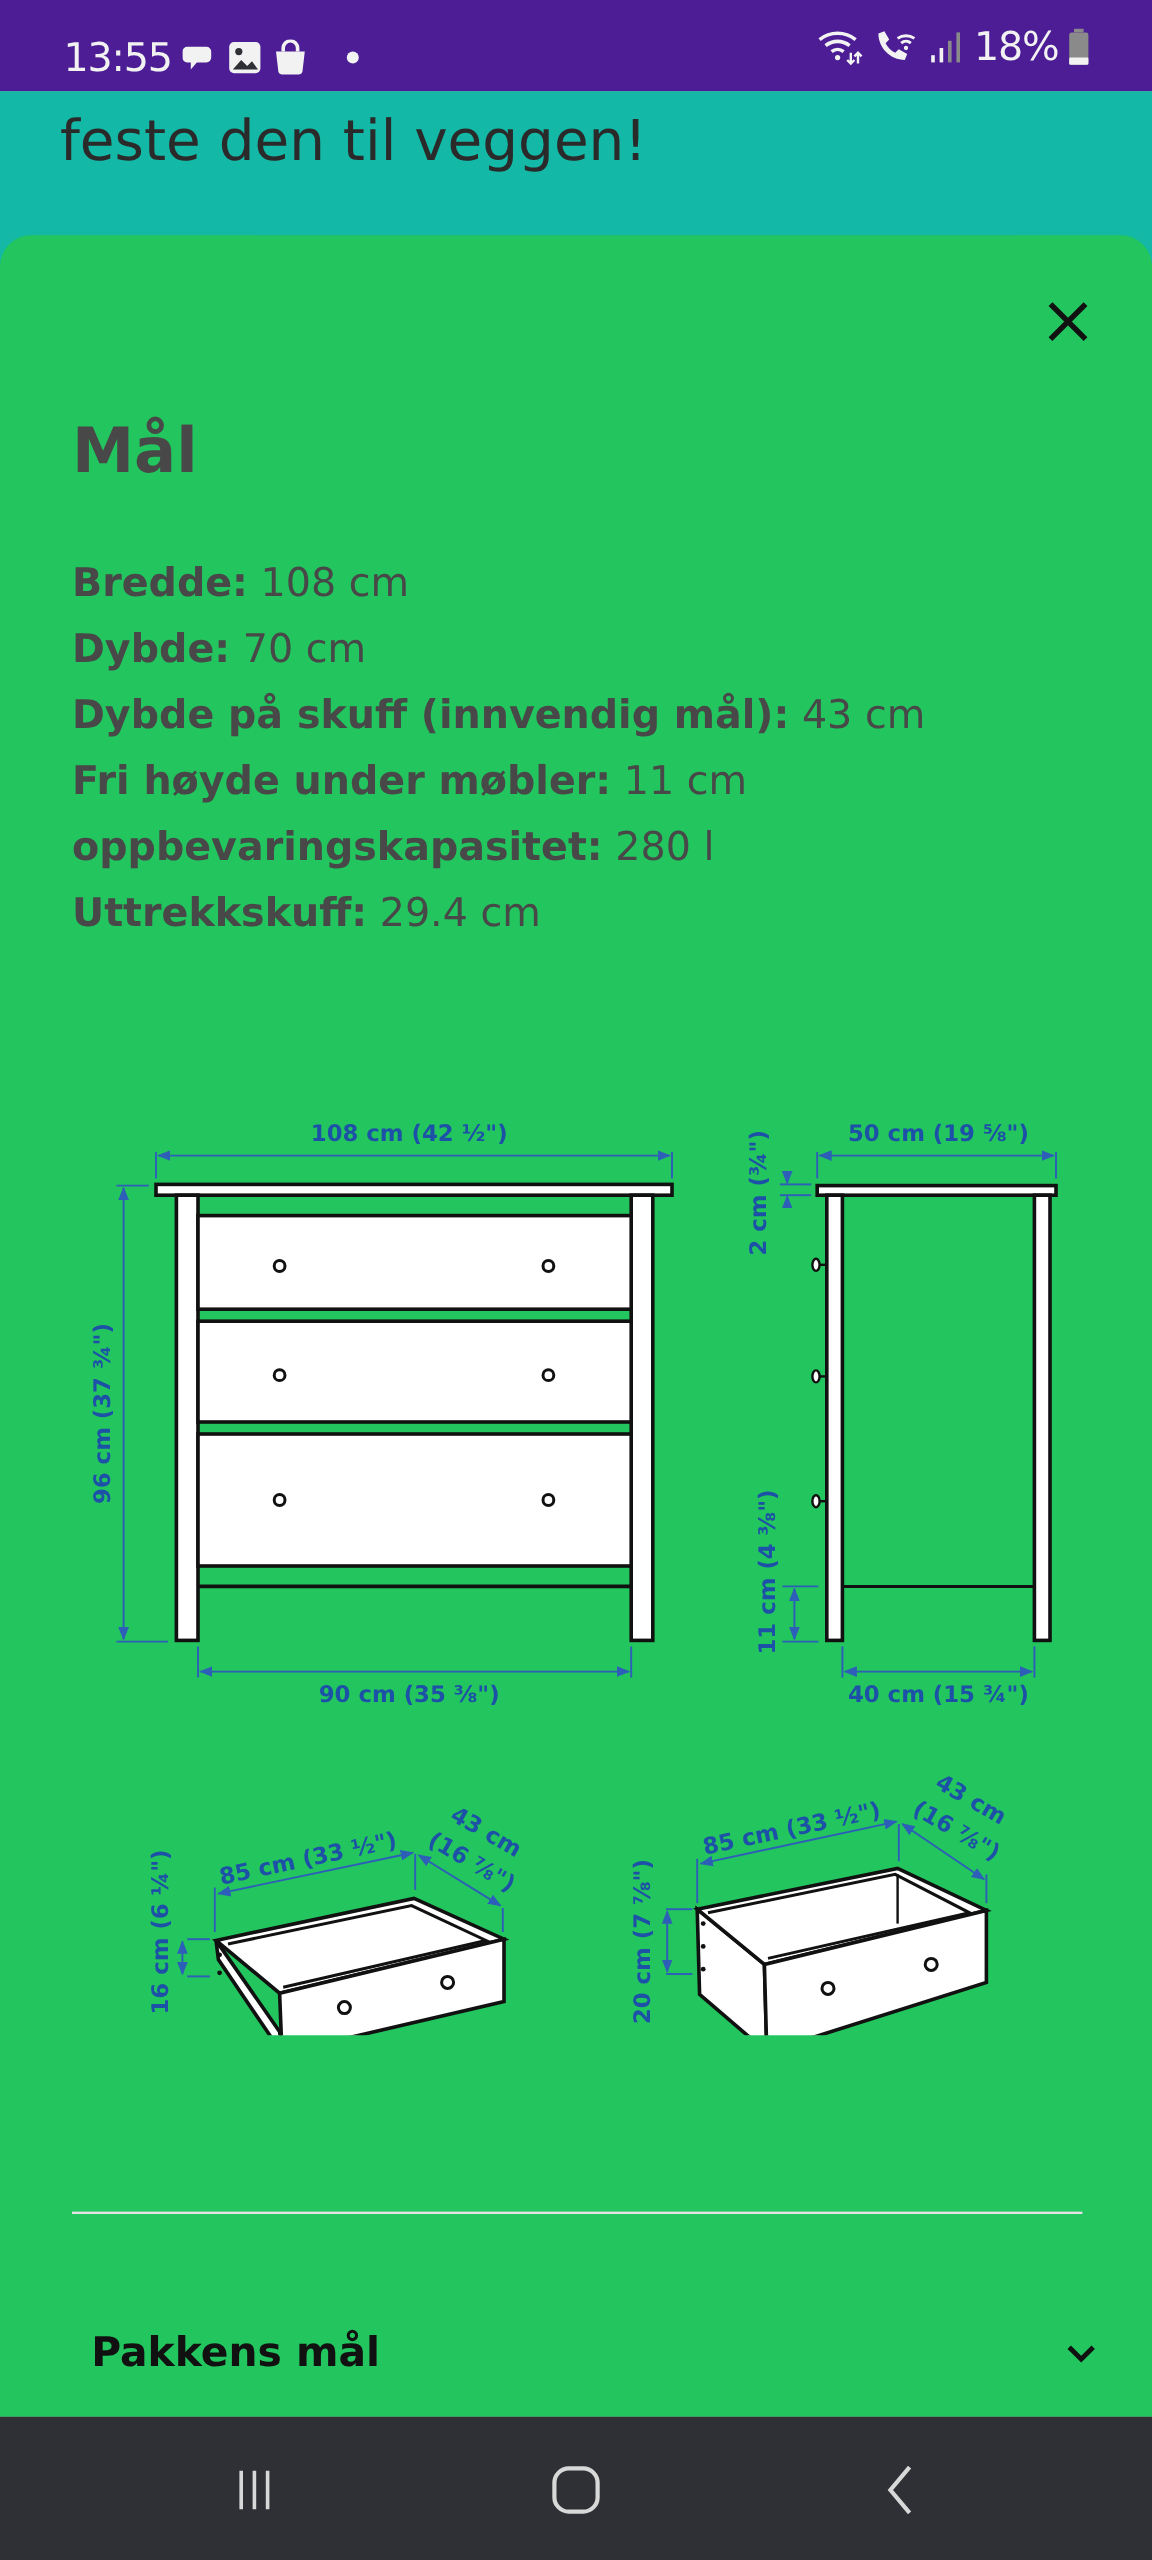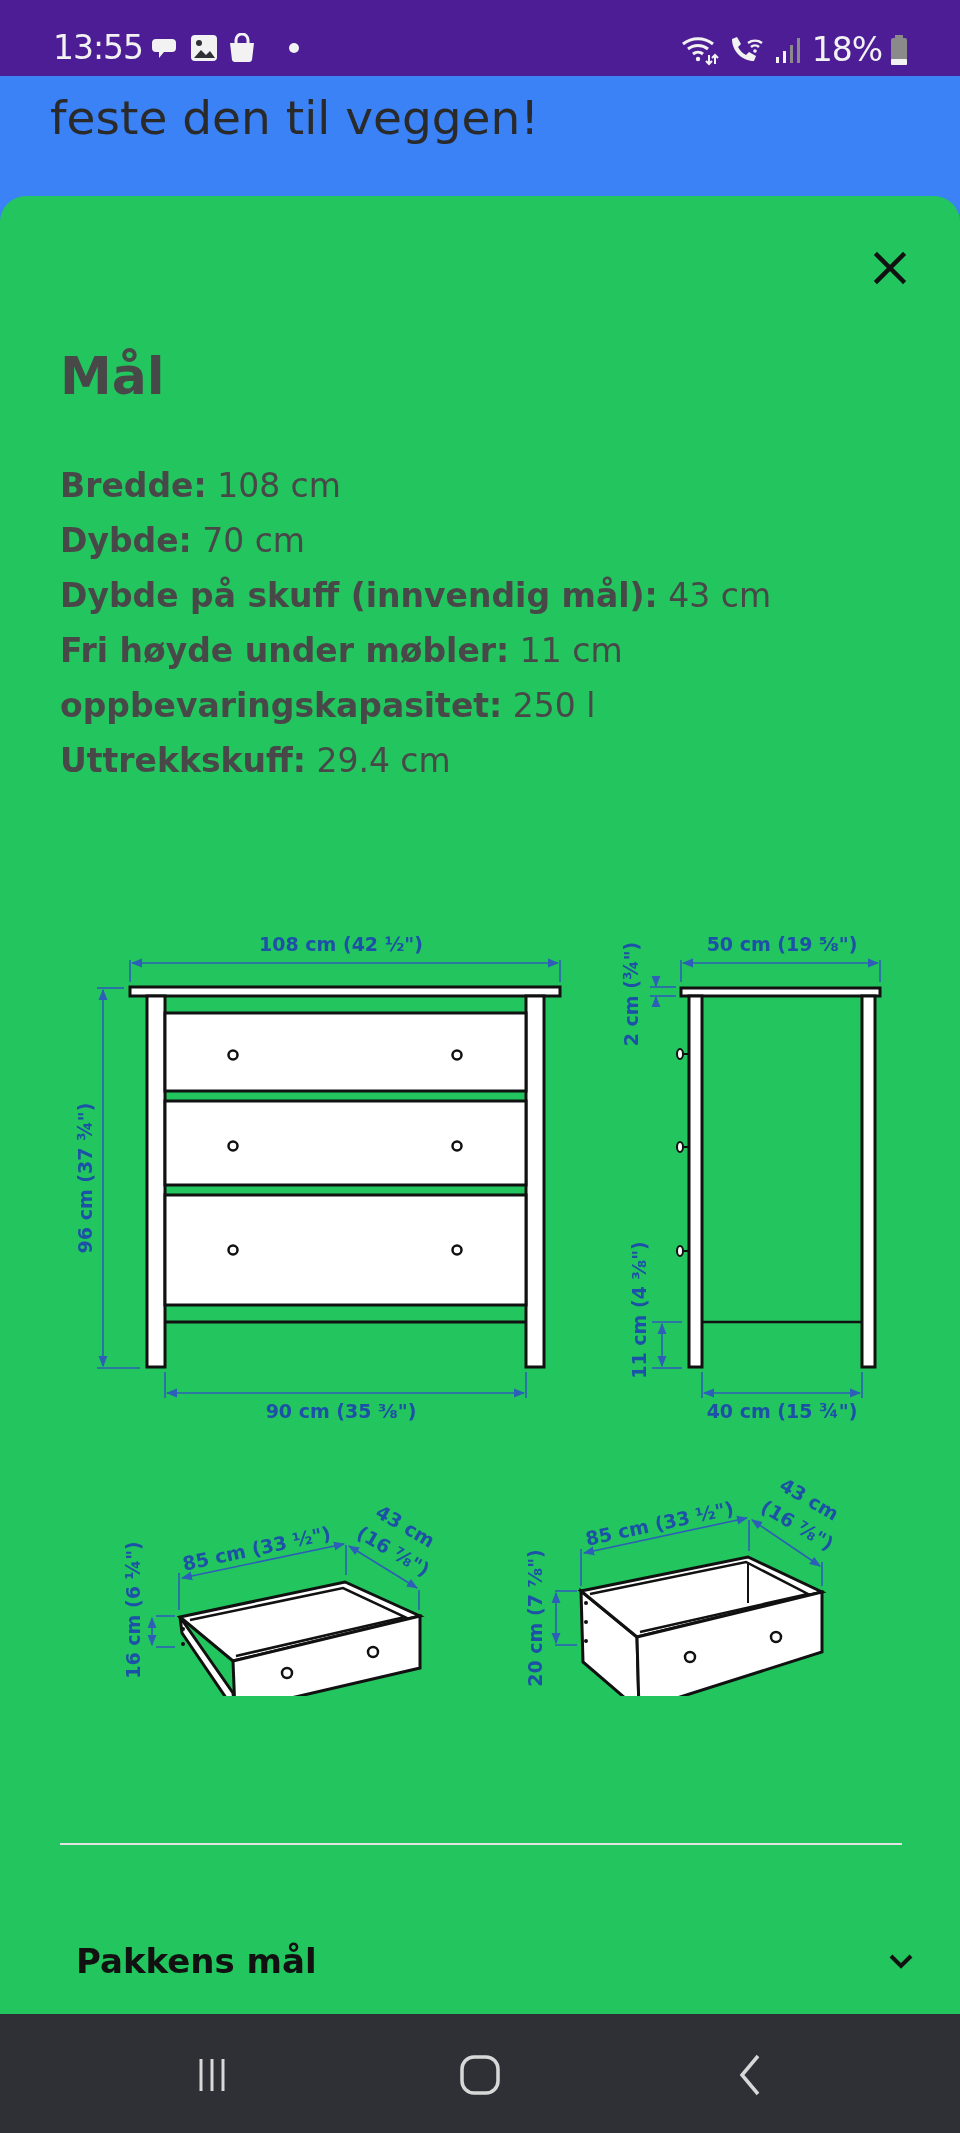--- a/index.html
+++ b/index.html
@@ -1,22 +1,22 @@
 <!DOCTYPE html>
 <html><head>
 <meta charset="utf-8">
 <style>
   html, body { margin:0; padding:0; }
   body { width:960px; height:2133px; position:relative; overflow:hidden; background:#a0a0a0; font-family:"Liberation Sans", sans-serif; }
   .statusbar { position:absolute; left:0; top:0; width:960px; height:76px; background:#4c1d95; color:#f2f2f2; }
   .sb-time { position:absolute; left:53px; top:28px; font-size:33px; font-family:"DejaVu Sans", sans-serif; letter-spacing:-1px; }
   .sb-icons-left { position:absolute; left:152px; top:33px; display:flex; gap:10px; align-items:center; }
-  .sb-icons-right { position:absolute; right:52px; top:30px; display:flex; gap:8px; align-items:center;justify-content:space-between; }
+  .sb-icons-right { position:absolute; right:52px; top:19px; display:flex; gap:8px; align-items:center;justify-content:space-between; }
   .sb-pct { font-size:33px; font-family:"DejaVu Sans", sans-serif; letter-spacing:-1px; }
-  .bg-page { position:absolute; left:0; top:76px; width:960px; height:145px; background:#3b82f6; }
+  .bg-page { position:absolute; left:0; top:76px; width:960px; height:145px; background:#14b8a6; }
   .bg-text { position:absolute; left:50px; top:14px; font-size:47px; color:#2a2a2a; font-family:"DejaVu Sans", sans-serif; }
   .sheet { position:absolute; left:0; top:196px; width:960px; height:1818px; background:#22c55e; border-radius:26px 26px 0 0; }
   .close { position:absolute; left:868px; top:50px; width:44px; height:44px; cursor:pointer; }
   .title { position:absolute; left:60px; top:150px; font-size:52px; font-weight:bold; color:#484848; font-family:"DejaVu Sans", sans-serif; }
   .specs { position:absolute; left:60px; top:262px; font-size:33px; color:#484848; line-height:55px; font-family:"DejaVu Sans", sans-serif; }
   .spec-row b { font-weight:bold;text-align:center; }
   .diagram { position:absolute; left:0; top:0; }
   .divider { position:absolute; left:60px; top:1647px; width:842px; height:2px; background:#e2e2e2; }
   .accordion { position:absolute; left:60px; top:1716px; width:842px; height:70px; display:flex; align-items:center; justify-content:space-between; cursor:pointer; }
   .acc-label { font-size:34px; font-weight:bold; color:#111; font-family:"DejaVu Sans", sans-serif; }
@@ -85,21 +85,21 @@
       </svg>
   </div>
 
   <div class="title">Mål</div>
 
   <div class="specs">
     <div class="spec-row"><b>Bredde:</b> <span>108 cm</span></div>
     <div class="spec-row"><b>Dybde:</b> <span>70 cm</span></div>
     <div class="spec-row"><b>Dybde på skuff (innvendig mål):</b> <span>43 cm</span></div>
     <div class="spec-row"><b>Fri høyde under møbler:</b> <span>11 cm</span></div>
-    <div class="spec-row"><b>oppbevaringskapasitet:</b> <span>250 l</span></div>
+    <div class="spec-row"><b>oppbevaringskapasitet:</b> <span>280 l</span></div>
     <div class="spec-row"><b>Uttrekkskuff:</b> <span>29.4 cm</span></div>
   </div>
 
   <svg class="diagram" width="960" height="1500" viewBox="0 196 960 1500">
     <defs>
       <marker id="ah" viewBox="0 0 10 10" refX="9" refY="5" markerWidth="7" markerHeight="7" orient="auto-start-reverse">
           <path d="M0 1L10 5L0 9z" fill="#2d5fb8"></path>
         </marker>
     </defs>
 

